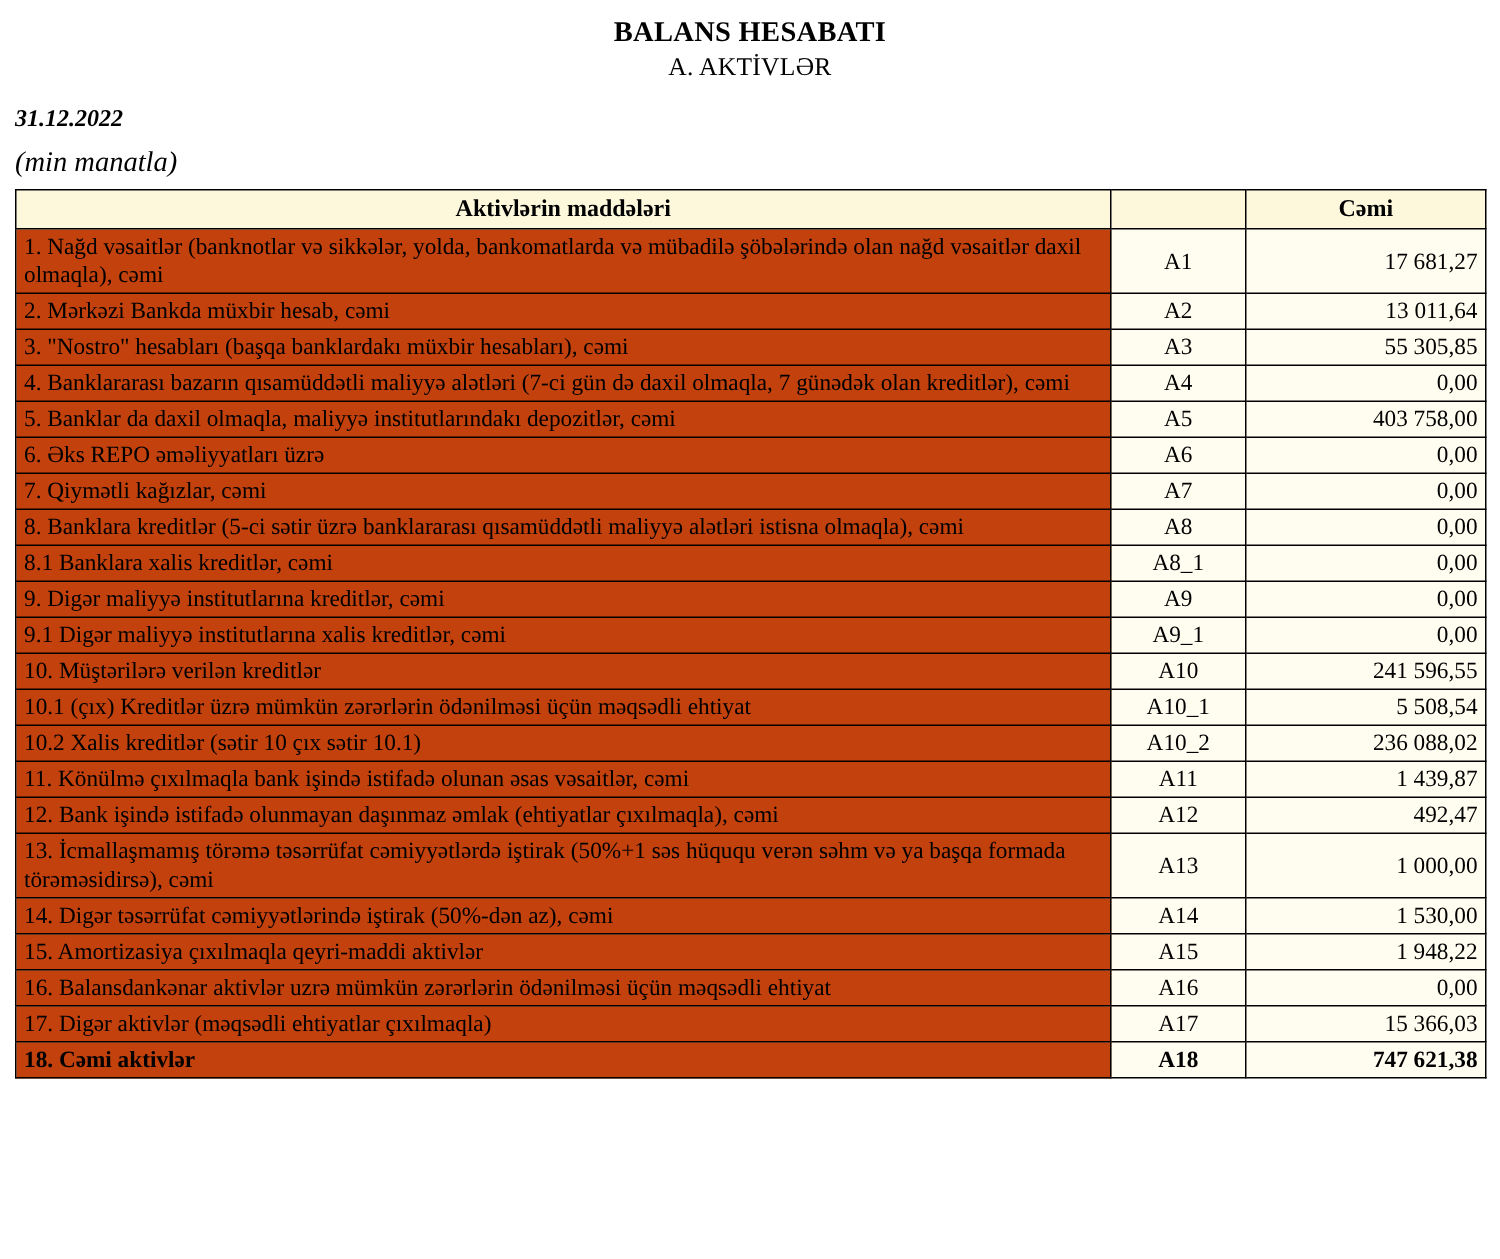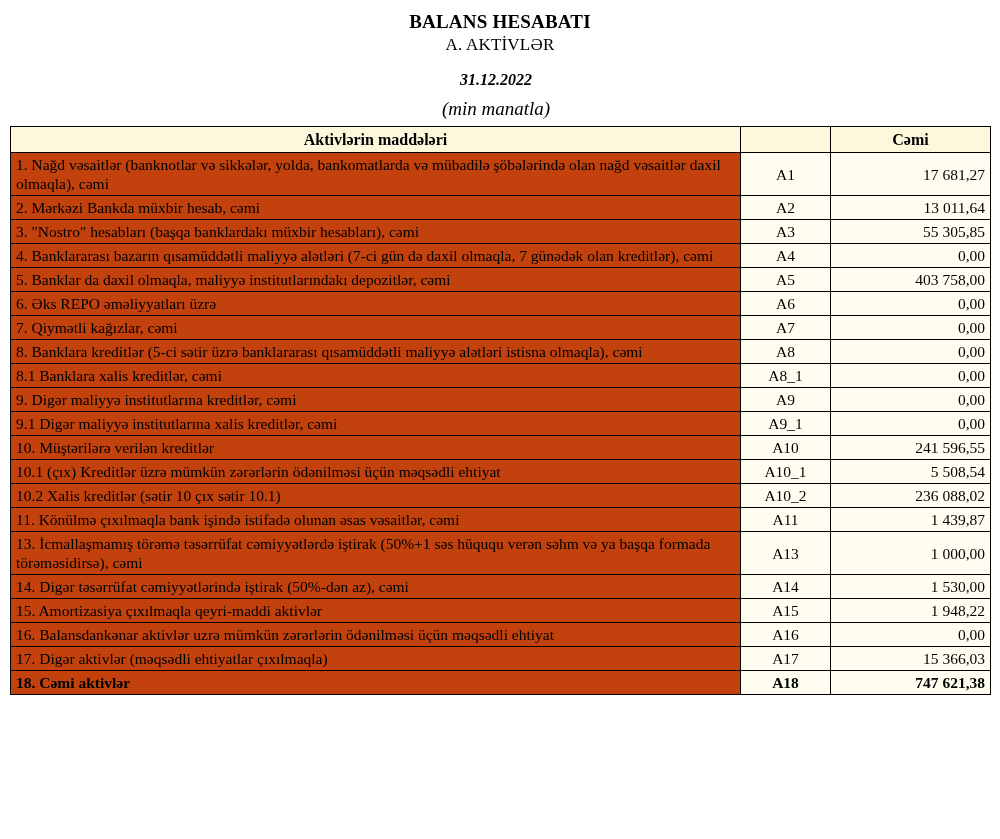--- a/index.html
+++ b/index.html
@@ -29,21 +29,21 @@
     letter-spacing: 0.2px;
     line-height: 23px;
   }
   .title-line2 {
     font-weight: normal;
     font-size: 17px;
     letter-spacing: 0.2px;
     line-height: 24px;
   }
   .meta {
-    text-align: center;
+    text-align: left;
     padding-right: 8px;
   }
   .meta-date {
     font-style: italic;
     font-weight: bold;
     font-size: 16px;
     margin-top: 14px;
   }
   .meta-units {
     font-style: italic;
@@ -193,20 +193,25 @@
           <td class="item">10.2 Xalis kreditlər (sətir 10 çıx sətir 10.1)</td>
           <td class="code">A10_2</td>
           <td class="total">236 088,02</td>
         </tr>
         <tr>
           <td class="item">11. Könülmə çıxılmaqla bank işində istifadə olunan əsas vəsaitlər, cəmi</td>
           <td class="code">A11</td>
           <td class="total">1 439,87</td>
         </tr>
         <tr>
+          <td class="item">12. Bank işində istifadə olunmayan daşınmaz əmlak (ehtiyatlar çıxılmaqla), cəmi</td>
+          <td class="code">A12</td>
+          <td class="total">492,47</td>
+        </tr>
+        <tr>
           <td class="item">13. İcmallaşmamış törəmə təsərrüfat cəmiyyətlərdə iştirak (50%+1 səs hüququ verən səhm və ya başqa formada törəməsidirsə), cəmi</td>
           <td class="code">A13</td>
           <td class="total">1 000,00</td>
         </tr>
         <tr>
           <td class="item">14. Digər təsərrüfat cəmiyyətlərində iştirak (50%-dən az), cəmi</td>
           <td class="code">A14</td>
           <td class="total">1 530,00</td>
         </tr>
         <tr>

